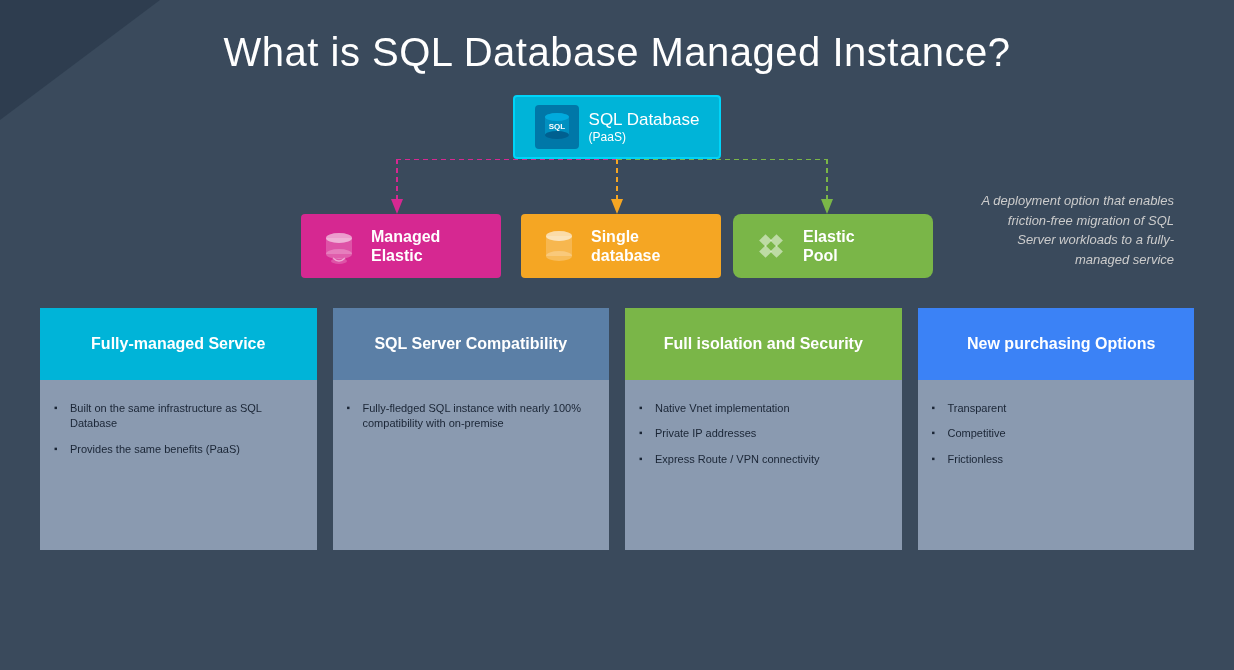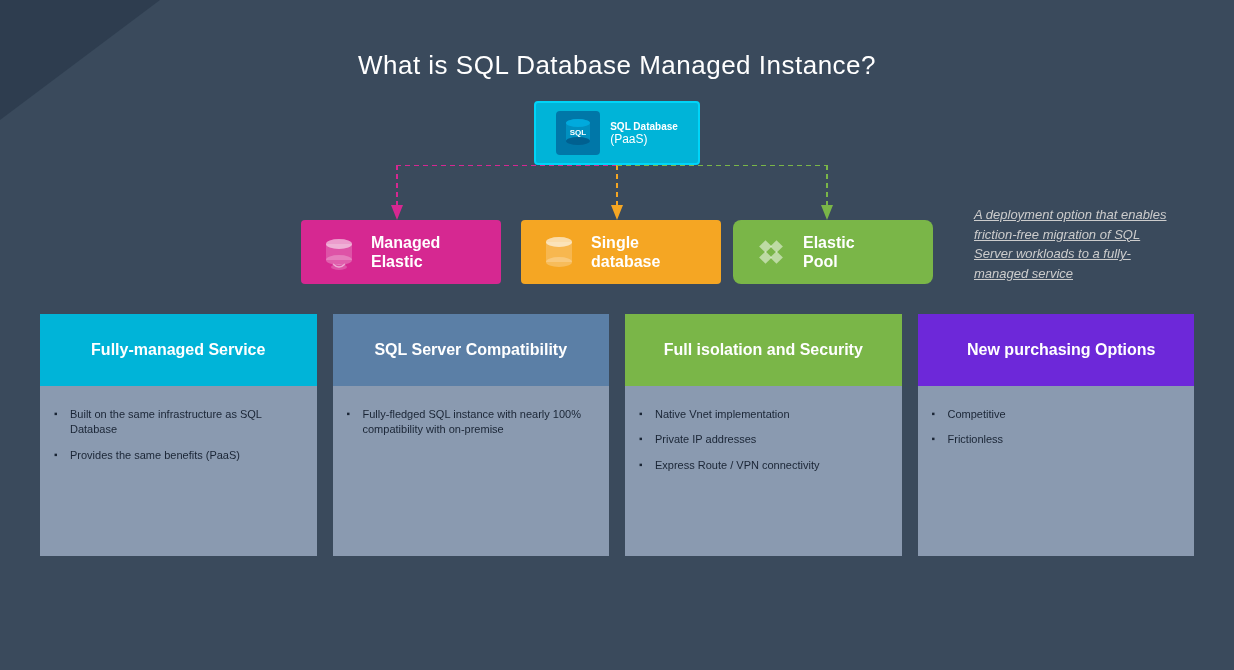--- a/index.html
+++ b/index.html
@@ -17,26 +17,25 @@
       position: absolute;
       top: 0; left: 0;
       width: 160px; height: 120px;
       background: #2e3d4f;
       clip-path: polygon(0 0, 100% 0, 0 100%);
     }
 
     .page-title {
       text-align: center;
       color: #ffffff;
-      font-size: 26px;
+      font-size: 40px;
       font-weight: 300;
       padding-top: 30px;
       padding-bottom: 20px;
       letter-spacing: 0.5px;
-      margin-top: 20px;
     }
 
     
     .diagram-area {
       position: relative;
       display: flex;
       flex-direction: column;
       align-items: center;
       margin-top: 0px;
     }
@@ -63,22 +62,22 @@
       justify-content: center;
       color: white;
       font-size: 11px;
       font-weight: bold;
       letter-spacing: 0;
     }
     .sql-db-text {
       color: white;
     }
     .sql-db-text .main-label {
-      font-size: 10px;
-      font-weight: bold;
+      font-size: 17px;
+      font-weight: normal;
       display: block;
     }
     .sql-db-text .sub-label {
       font-size: 12px;
       display: block;
     }
 
     
     .options-row {
       display: flex;
@@ -106,29 +105,28 @@
     .option-label {
       color: white;
       font-size: 16px;
       font-weight: bold;
       line-height: 1.2;
     }
 
     
     .annotation {
       position: absolute;
-      top: 104px;
+      top: 96px;
       right: 60px;
       width: 200px;
       color: #cccccc;
       font-size: 13px;
       font-style: italic;
-      text-align: left;
+      text-align: right;
       line-height: 1.5;
-      text-decoration: underline;
     }
 
     
     .cards-row {
       display: flex;
       gap: 16px;
       padding: 20px 40px;
       margin-top: 10px;
     }
 
@@ -145,21 +143,21 @@
       font-weight: bold;
       line-height: 1.3;
       min-height: 72px;
       display: flex;
       align-items: center;
       justify-content: center;
     }
     .card-header.cyan { background: #00b4d8; }
     .card-header.blue-gray { background: #5b7fa6; }
     .card-header.green { background: #7ab648; }
-    .card-header.lime { background: #6d28d9; padding-left: 25px; }
+    .card-header.lime { background: #3b82f6; padding-left: 25px; }
 
     .card-body {
       background: #8a9ab0;
       padding: 16px 14px;
       min-height: 170px;
     }
     .card-body ul {
       list-style: none;
       padding: 0;
     }
@@ -314,19 +312,20 @@
         <li>Private IP addresses</li>
         <li>Express Route / VPN connectivity</li>
       </ul>
     </div>
   </div>
 
   <div class="card">
     <div class="card-header lime">New purchasing Options</div>
     <div class="card-body">
       <ul>
+        <li>Transparent</li>
         <li>Competitive</li>
         <li>Frictionless</li>
       </ul>
     </div>
   </div>
 
 </div>
 
 </body></html>

